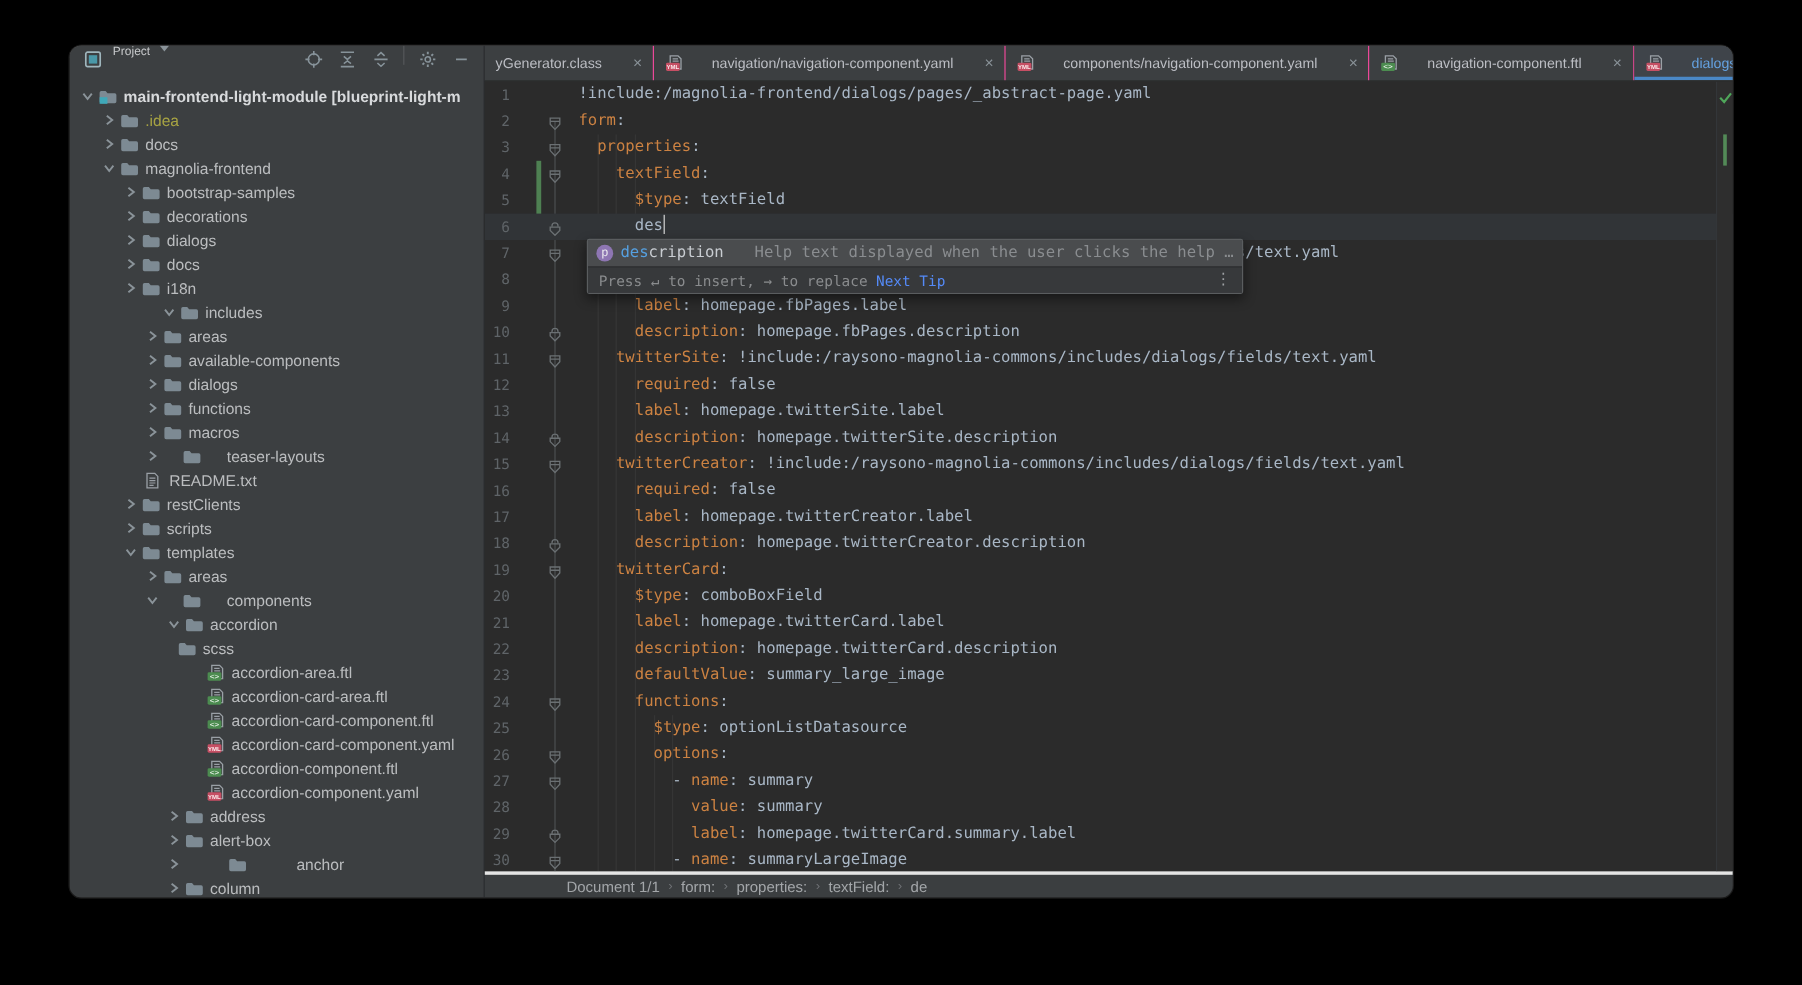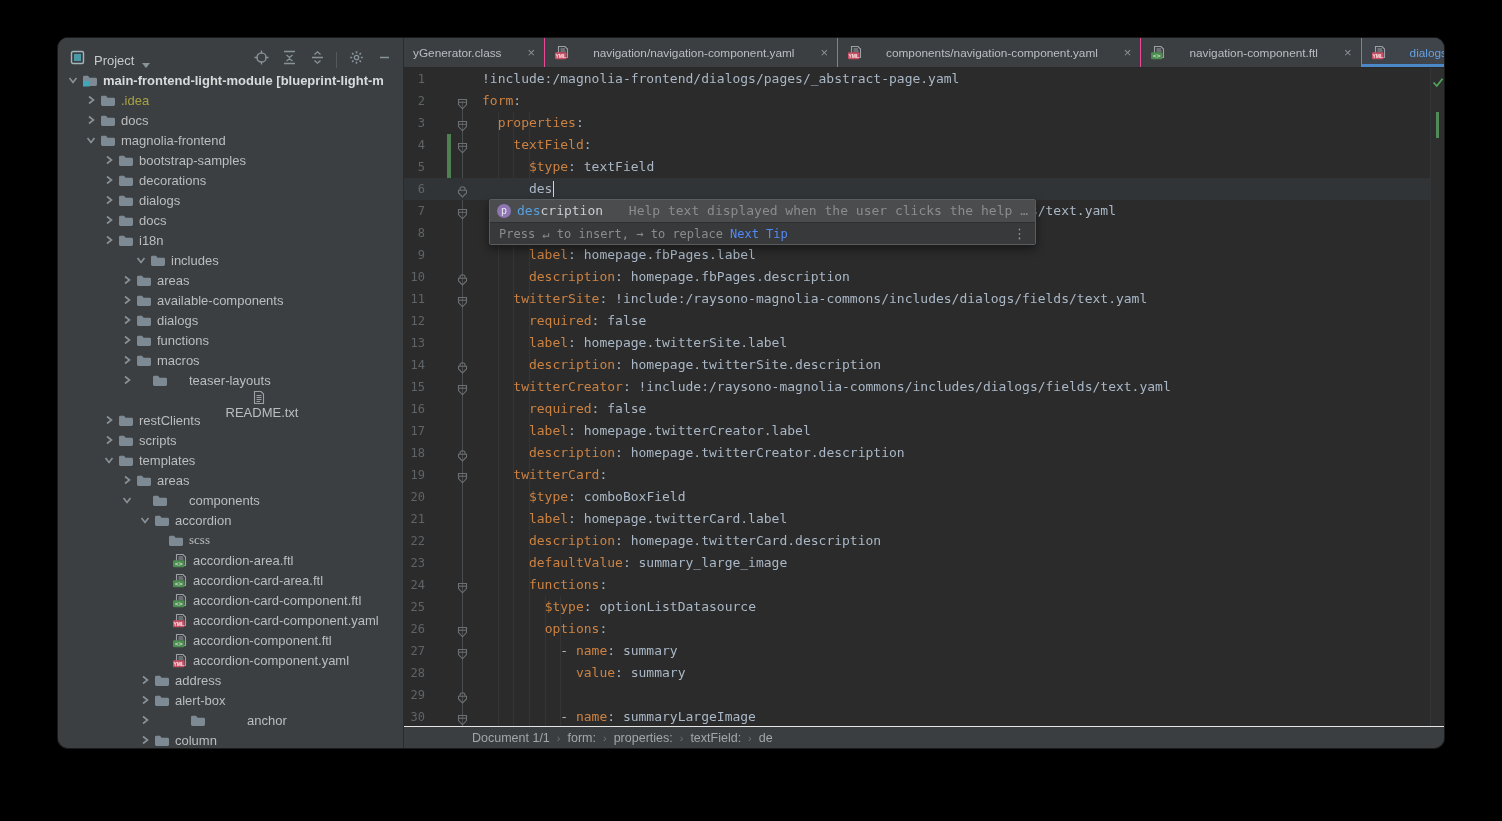--- a/index.html
+++ b/index.html
@@ -5,22 +5,22 @@
   *{box-sizing:border-box;margin:0;padding:0}
   html,body{width:1502px;height:821px;background:#000;overflow:hidden;
     font-family:"Liberation Sans",sans-serif;-webkit-font-smoothing:antialiased}
   #window{position:absolute;left:58px;top:38px;width:1386px;height:710px;
     border-radius:10px;overflow:hidden;background:#2b2b2b;display:flex;
     box-shadow:inset 0 1px 0 #5d5d5d, 0 0 0 1px #1a1a1a}
 
   
   #project-panel{width:346px;min-width:346px;background:#3c3f41;display:flex;
     flex-direction:column;border-right:1px solid #292b2d;overflow:hidden}
-  #project-header{height:30px;display:flex;align-items:flex-end;padding:0 8px;
-    color:#bfc1c3;font-size:13px;gap:6px;flex:none}
+  #project-header{height:30px;display:flex;align-items:flex-start;padding:0 8px;
+    color:#bfc1c3;font-size:10px;gap:6px;flex:none}
   #project-header .spacer{flex:1}
   .hdr-ic{width:22px;height:22px;display:flex;align-items:center;justify-content:center;
     color:#87939a;border-radius:3px;flex:none}
   .hdr-ic svg{display:block}
   #project-title{font-weight:bold;color:#c7c9cb;font-weight:normal}
   .caret-down{width:0;height:0;border-left:4px solid transparent;border-right:4px solid transparent;
     border-top:5px solid #8a9399;margin-left:2px}
   .hdr-divider{width:1px;height:16px;background:#55585a;margin:0 2px}
 
   #tree{flex:1;overflow:hidden;padding-top:2px}
@@ -82,21 +82,21 @@
     font-family:"Liberation Sans",sans-serif;margin-right:6px;flex:none}
   .cmp-match{color:#56a0e0}
   .cmp-rest{color:#c9cdd2}
   #popup-doc{margin-left:auto;color:#8a8d90;white-space:nowrap;overflow:hidden;padding-left:14px}
   #popup-footer{height:22px;display:flex;align-items:center;background:#37393b;
     border-top:1px solid #2d2f31;padding:0 9px;font-size:12px;color:#8a8c8e;white-space:pre}
   #popup-link{color:#548af7;margin-left:7px}
   #popup-more{margin-left:auto;color:#9ea1a4;font-size:13px}
 
   
-  #breadcrumbs{height:22px;background:#3b3e40;border-top:1px solid #e5e5e5;display:flex;
+  #breadcrumbs{height:22px;background:#3b3e40;border-top:3px solid #e5e5e5;display:flex;
     align-items:center;padding-left:68px;font-size:12.5px;color:#a3a6a9;gap:7px;flex:none}
   .bc-sep{color:#6f7275;font-size:11px}
 </style>
 </head>
 <body>
 
 <div id="window">
 
   <div id="project-panel">
     <div id="project-header">
@@ -346,21 +346,21 @@
               <polyline points="3,2.5 7.5,6 3,9.5" fill="none" stroke="#8a9399" stroke-width="1.6"></polyline>
             </svg>
           </span>
           <span class="t-ic">
             <svg width="16" height="13" viewBox="0 0 16 13">
               <path d="M1 3.2 Q1 1.8 2.4 1.8 H6 L7.6 3.8 H13.6 Q15 3.8 15 5.2 V10.6 Q15 12 13.6 12 H2.4 Q1 12 1 10.6 Z" fill="#7d8a93"></path>
             </svg>
           </span>
           <span class="lbl">teaser-layouts</span>
         </div>
-        <div class="tree-row" style="padding-left: 60px; flex-direction: column;">
+        <div class="tree-row" style="padding-left: 44px;">
           <span class="chev"></span>
           <span class="t-ic">
             <svg width="14" height="15" viewBox="0 0 14 15">
               <path d="M2.5 1.5 H9 L11.5 4 V13.5 H2.5 Z" fill="none" stroke="#9aa0a6" stroke-width="1.1"></path>
               <path d="M4.5 5.5 H9.5 M4.5 7.5 H9.5 M4.5 9.5 H9.5 M4.5 11.5 H8" stroke="#9aa0a6" stroke-width="1"></path>
             </svg>
           </span>
           <span class="lbl">README.txt</span>
         </div>
         <div class="tree-row" style="padding-left: 42px;">
@@ -434,21 +434,21 @@
               <polyline points="3,2.5 7.5,6 3,9.5" fill="none" stroke="#8a9399" stroke-width="1.6"></polyline>
             </svg>
           </span>
           <span class="t-ic">
             <svg width="16" height="13" viewBox="0 0 16 13">
               <path d="M1 3.2 Q1 1.8 2.4 1.8 H6 L7.6 3.8 H13.6 Q15 3.8 15 5.2 V10.6 Q15 12 13.6 12 H2.4 Q1 12 1 10.6 Z" fill="#7d8a93"></path>
             </svg>
           </span>
           <span class="lbl">accordion</span>
         </div>
-        <div class="tree-row" style="padding-left: 92px; font-family: Liberation Serif, serif;">
+        <div class="tree-row" style="padding-left: 72px;">
           <span class="chev"></span>
           <span class="t-ic">
             <svg width="16" height="13" viewBox="0 0 16 13">
               <path d="M1 3.2 Q1 1.8 2.4 1.8 H6 L7.6 3.8 H13.6 Q15 3.8 15 5.2 V10.6 Q15 12 13.6 12 H2.4 Q1 12 1 10.6 Z" fill="#7d8a93"></path>
             </svg>
           </span>
           <span class="lbl">scss</span>
         </div>
         <div class="tree-row" style="padding-left: 96px;">
           <span class="chev"></span>
@@ -716,21 +716,21 @@
                 <path d="M1.5 4.2 H9.5" stroke="#6b7073" stroke-width="1.1"></path>
               </svg></span><span class="txt"><span class="tok-v">        </span><span class="tok-k">options</span><span class="tok-v">:</span></span></div>
           <div class="cline"><span class="num">27</span><span class="gmark"><svg width="11" height="12" viewBox="0 0 11 12">
                 <path d="M1.5 1.5 H9.5 V6.5 L5.5 10.8 L1.5 6.5 Z" fill="none" stroke="#6b7073" stroke-width="1.1"></path>
                 <path d="M1.5 4.2 H9.5" stroke="#6b7073" stroke-width="1.1"></path>
               </svg></span><span class="txt"><span class="tok-v">          - </span><span class="tok-k">name</span><span class="tok-v">: summary</span></span></div>
           <div class="cline"><span class="num">28</span><span class="txt"><span class="tok-v">            </span><span class="tok-k">value</span><span class="tok-v">: summary</span></span></div>
           <div class="cline"><span class="num">29</span><span class="gmark"><svg width="11" height="12" viewBox="0 0 11 12">
                 <path d="M3 4 V3.2 A2.5 2.5 0 0 1 8 3.2 V4" fill="none" stroke="#6b7073" stroke-width="1.1"></path>
                 <path d="M1.5 4.2 H9.5 V7 L5.5 11 L1.5 7 Z" fill="none" stroke="#6b7073" stroke-width="1.1"></path>
-              </svg></span></div>
+              </svg></span><span class="txt"><span class="tok-v">            </span><span class="tok-k">label</span><span class="tok-v">: homepage.twitterCard.summary.label</span></span></div>
           <div class="cline"><span class="num">30</span><span class="gmark"><svg width="11" height="12" viewBox="0 0 11 12">
                 <path d="M1.5 1.5 H9.5 V6.5 L5.5 10.8 L1.5 6.5 Z" fill="none" stroke="#6b7073" stroke-width="1.1"></path>
                 <path d="M1.5 4.2 H9.5" stroke="#6b7073" stroke-width="1.1"></path>
               </svg></span><span class="txt"><span class="tok-v">          - </span><span class="tok-k">name</span><span class="tok-v">: summaryLargeImage</span></span></div>
         </div>
 
       <div id="popup">
         <div id="popup-row">
           <span id="popup-kind">p</span>
           <span><span class="cmp-match">des</span><span class="cmp-rest">cription</span></span>

